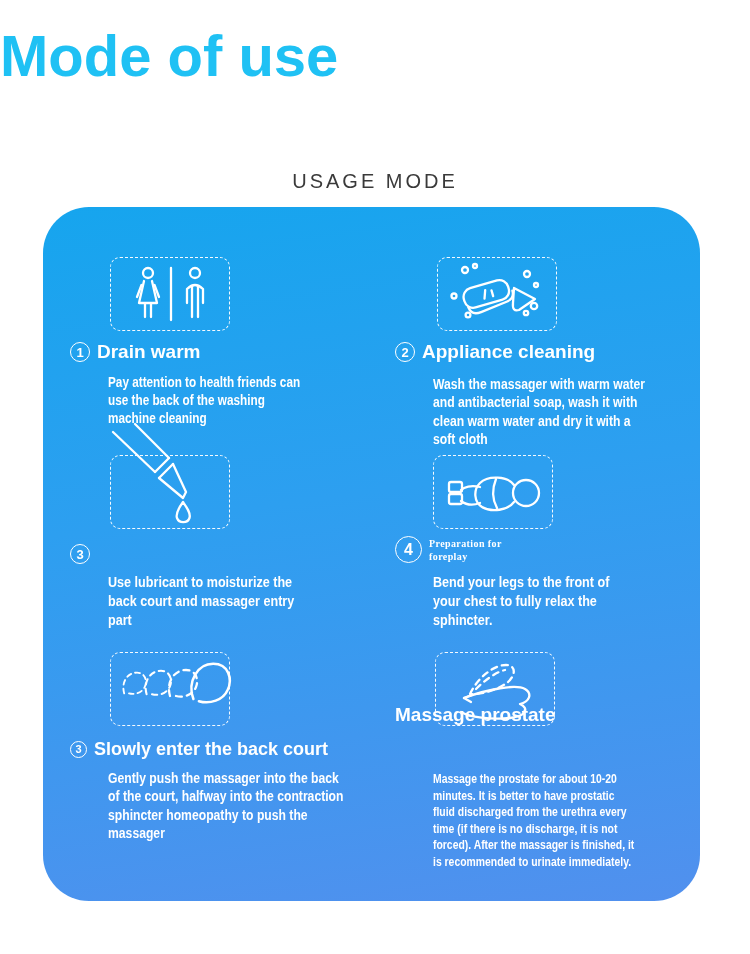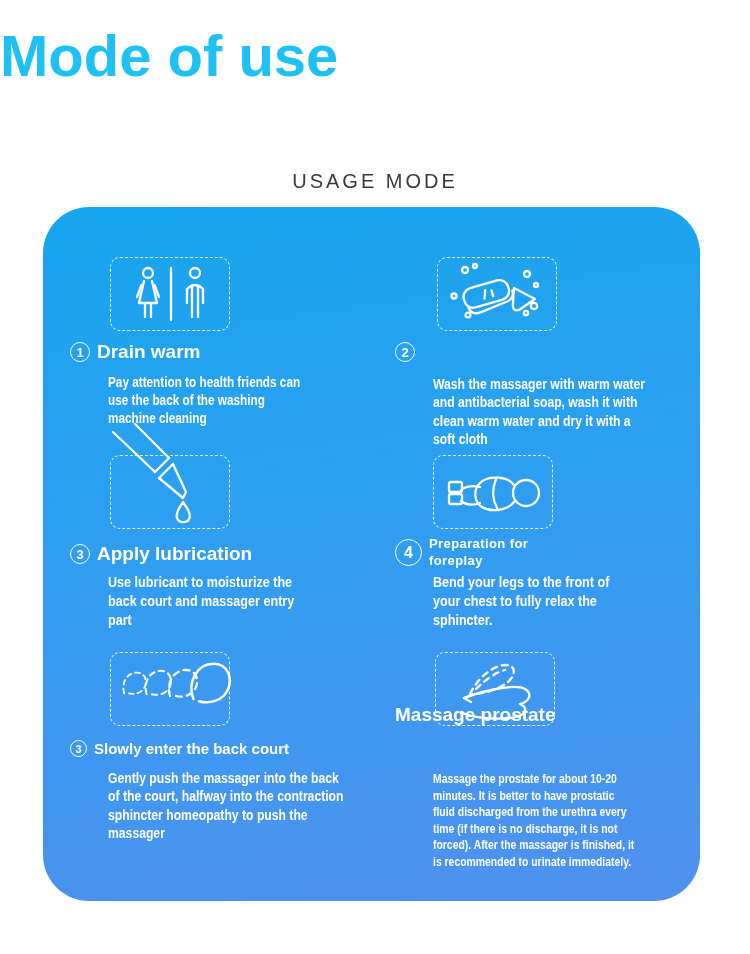--- a/index.html
+++ b/index.html
@@ -43,24 +43,24 @@
     position:absolute; color:#ffffff; font-weight:bold;
     white-space:pre; line-height:1.27;
     transform:scaleX(.84); transform-origin:left top;
   }
   
   #s1-box{left:67px;top:50px}   #s1-title{left:27px;top:135px}  #s1-body{left:65px;top:167px;font-size:14px}
   #s2-box{left:394px;top:50px}  #s2-title{left:352px;top:135px} #s2-body{left:390px;top:168px;font-size:14.5px}
   #s3-box{left:67px;top:248px}  #s3-title{left:27px;top:337px}  #s3-body{left:65px;top:365px;font-size:15px}
   #s4-box{left:390px;top:248px} #s4-title{left:352px;top:329px} #s4-body{left:390px;top:365px;font-size:15px}
   #s4-title .badge{width:27px;height:27px;font-size:16px}
-  #s4-title .t-label{font-size:13px; letter-spacing:.4px; line-height:1.3;}
+  #s4-title .t-label{font-size:10px; letter-spacing:.4px; line-height:1.3;font-family:Liberation Serif, serif;}
   #s5-box{left:67px;top:445px}  #s5-title{left:27px;top:533px}  #s5-body{left:65px;top:562px;font-size:14.5px}
   #s5-title .badge{width:17px;height:17px;font-size:11px}
-  #s5-title .t-label{font-size:15px}
+  #s5-title .t-label{font-size:18px}
   #s6-box{left:392px;top:445px} #s6-title{left:352px;top:498px} #s6-body{left:390px;top:564px;font-size:13px;transform:scaleX(.8)}
 </style>
 </head>
 <body>
 
 <div class="page">
 
   <div class="main-title">Mode of use</div>
   <div class="sub-title">USAGE MODE</div>
 
@@ -102,40 +102,40 @@
           <circle cx="89" cy="16" r="3"></circle>
           <circle cx="98" cy="27" r="2"></circle>
           <circle cx="96" cy="48" r="3.2"></circle>
           <circle cx="88" cy="55" r="2.2"></circle>
           <circle cx="30" cy="57" r="2.4"></circle>
         </g>
       </svg>
     </div>
     <div class="sect-title" id="s2-title">
       <span class="badge">2</span>
+      <span class="t-label">Appliance cleaning</span>
     </div>
     <div class="body" id="s2-body">Wash the massager with warm water
 and antibacterial soap, wash it with
 clean warm water and dry it with a
 soft cloth</div>
 
     <div class="ibox" id="s3-box">
       <svg width="120" height="74" viewBox="0 0 120 74">
         <g class="ic">
           <path d="M2 -24 L44 16"></path>
           <path d="M24 -32 L58 2"></path>
           <path d="M44 16 L58 2 M48 22 L62 8"></path>
           <path d="M48 22 L72 42 M62 8 L75 36 M72 42 L75 36"></path>
           <path d="M72 46 C67 53 64.5 58 66 62 C68 67.5 76.5 67.5 78.5 62 C80 57 75.5 51 72 46 Z"></path>
         </g>
       </svg>
     </div>
     <div class="sect-title" id="s3-title">
       <span class="badge">3</span>
-      <span class="t-label">Apply lubrication</span>
     </div>
     <div class="body" id="s3-body">Use lubricant to moisturize the
 back court and massager entry
 part</div>
 
     <div class="ibox" id="s4-box">
       <svg width="120" height="74" viewBox="0 0 120 74">
         <g class="ic">
           <circle cx="92" cy="37" r="13"></circle>
           <path d="M80 29 C74 20 54 19 46 27 C39 34 40 46 48 51 C58 57 74 54 80 46"></path>

